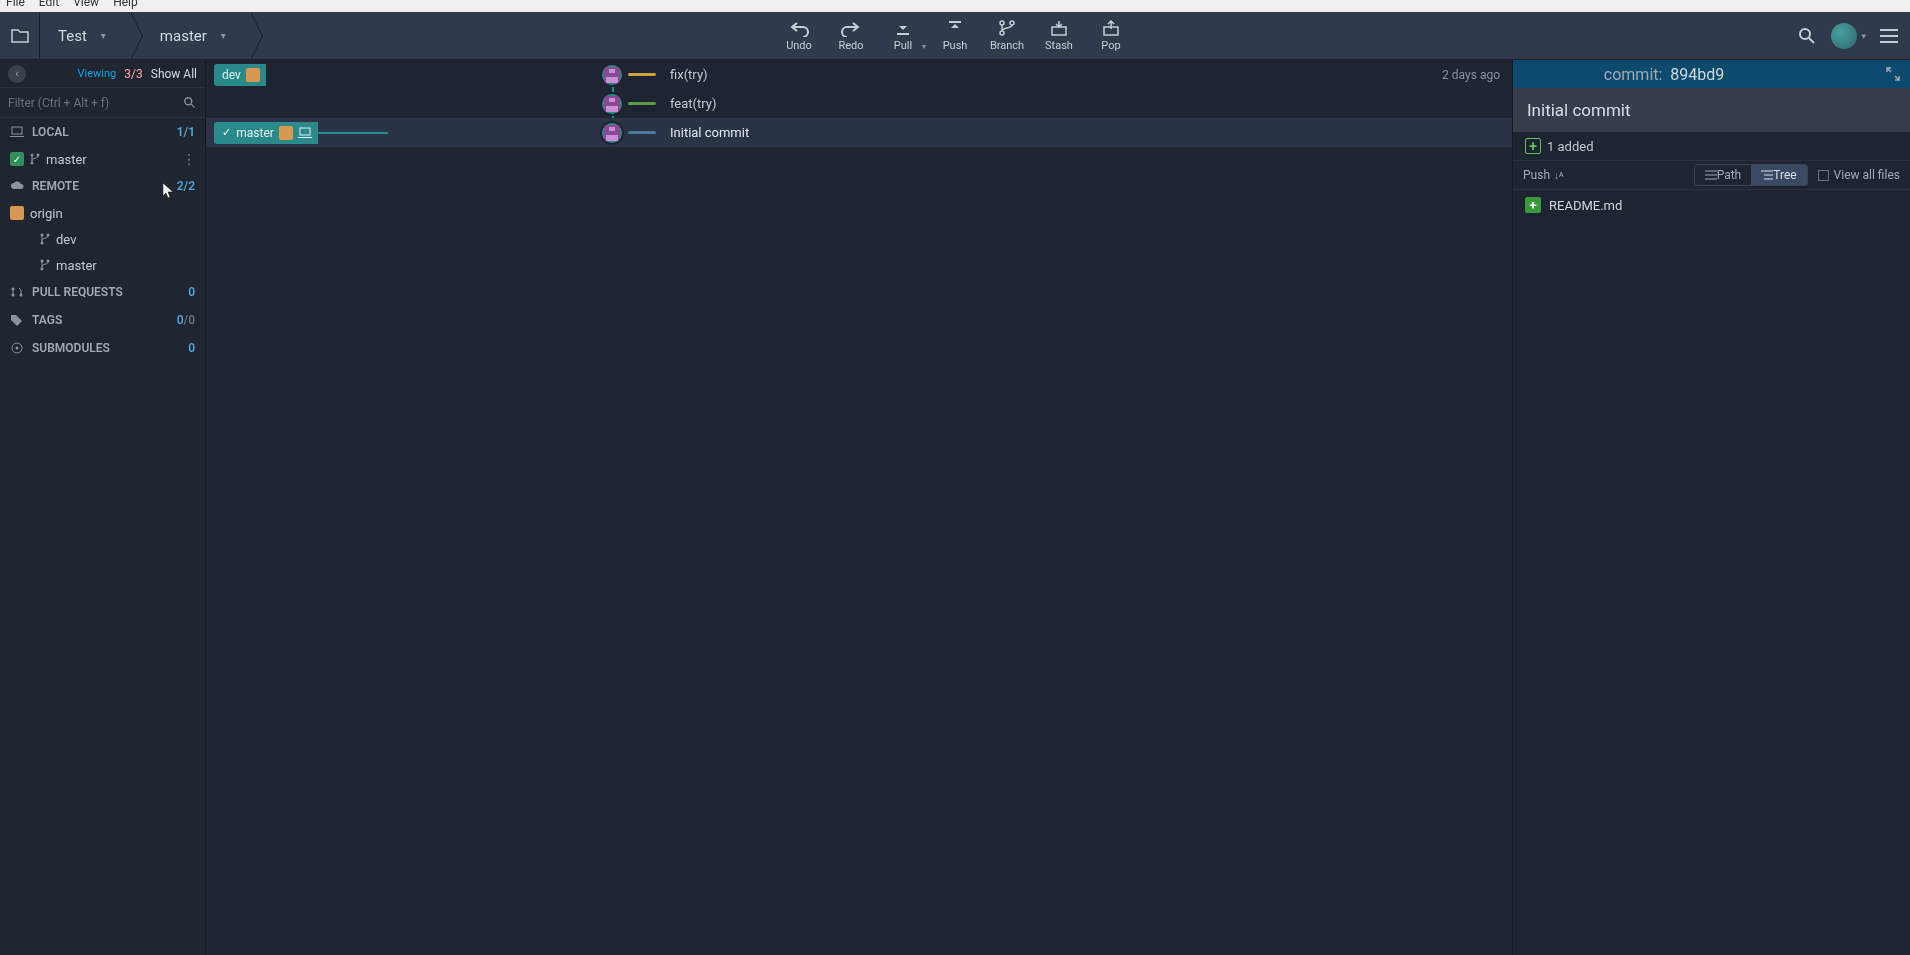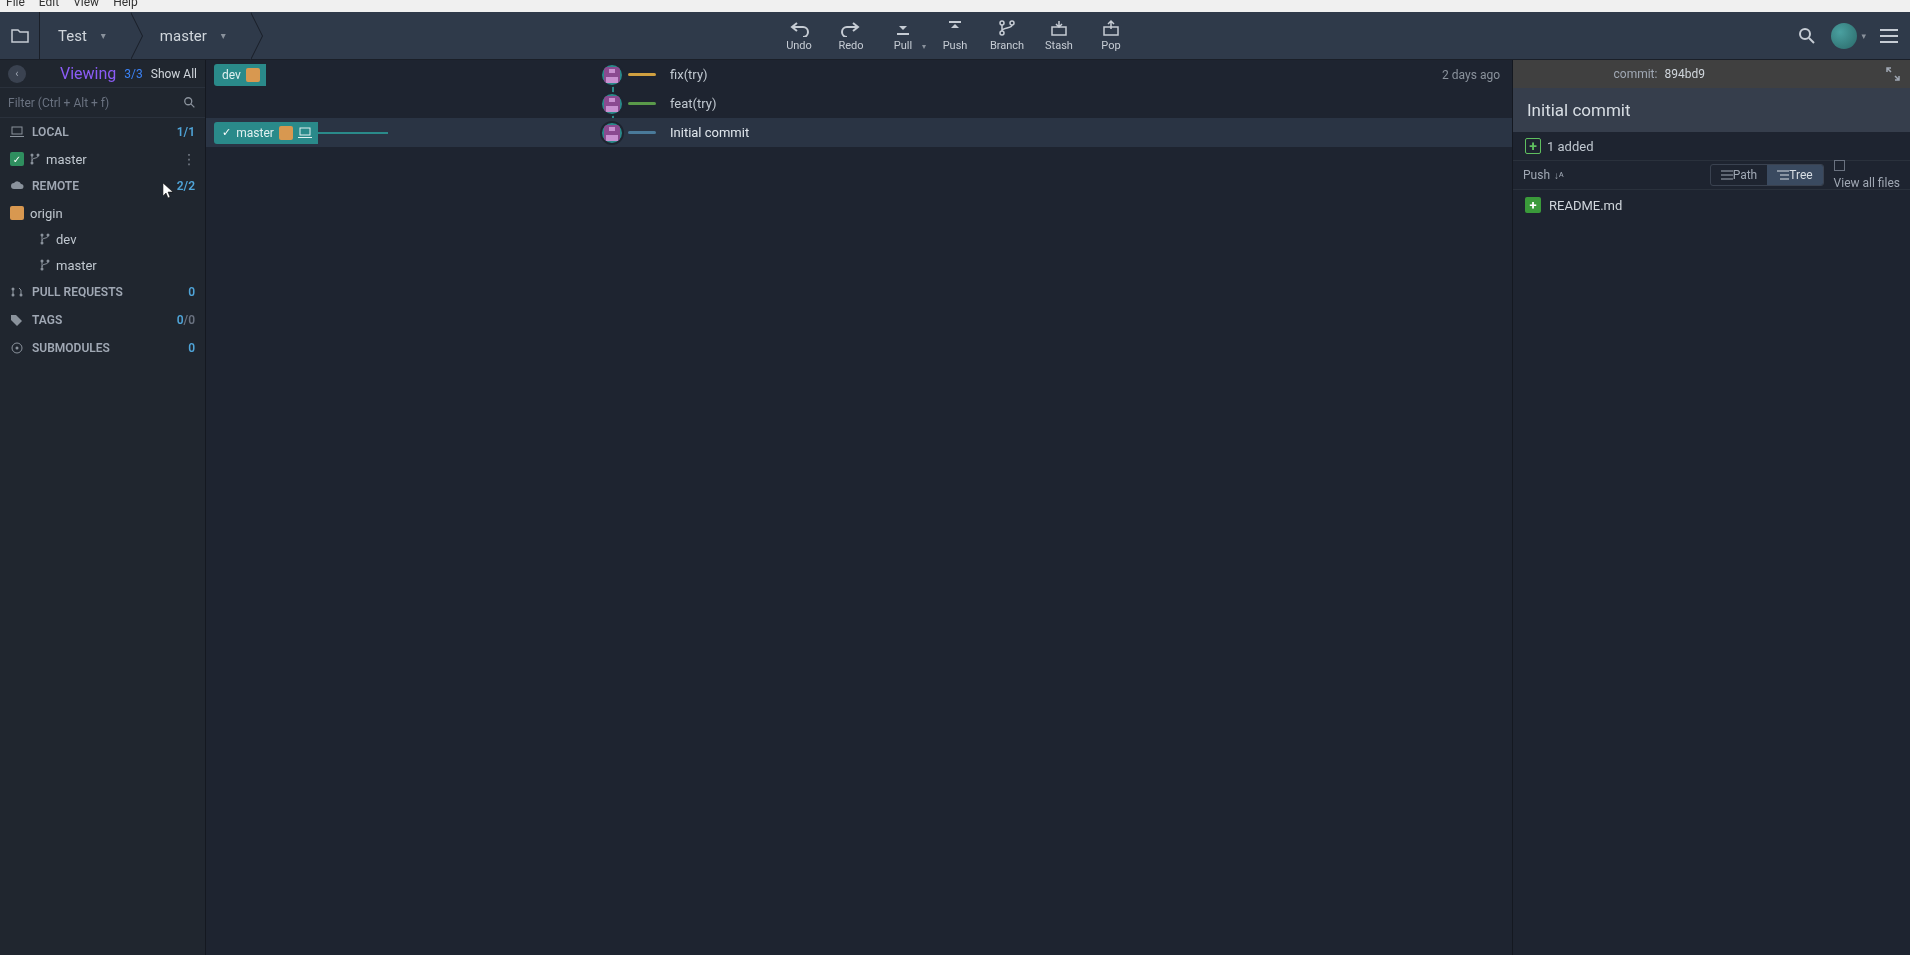--- a/index.html
+++ b/index.html
@@ -32,22 +32,22 @@
 .hamburger span { height: 2px; background: #c6ccd4; }
 
 
 .main { display: flex; height: calc(100% - 60px); }
 
 
 .sidebar { width: 206px; background: #20262f; display: flex; flex-direction: column; border-right: 1px solid #141820; }
 .sidebar-top { height: 28px; display: flex; align-items: center; padding: 0 8px; border-bottom: 1px solid #2a313c; }
 .back-circle { width: 18px; height: 18px; border-radius: 50%; background: #3a4250; display: flex; align-items: center; justify-content: center; color: #a0a8b4; font-size: 11px; cursor: pointer; }
 .viewing-wrap { margin-left: auto; display:flex; align-items:center; gap:8px; }
-.viewing-label { color: #8b5cf6; font-size: 16px; }
-.viewing-count { color: #3b82f6; font-size: 12px; }
+.viewing-label { color: #0ea5e9; font-size: 11px; }
+.viewing-count { color: #fca5a5; font-size: 12px; }
 .showall { color: #d0d6dc; font-size: 12px; cursor: pointer; }
 
 .filter-row { height: 30px; display: flex; align-items: center; padding: 0 8px; border-bottom: 1px solid #2a313c; }
 .filter-input { flex: 1; background: transparent; border: none; color: #b0b8c0; font-size: 12px; outline: none; }
 .filter-input::placeholder { color: #6a7280; }
 .filter-row .search-ico { width: 14px; height: 14px; fill: #8a929c; cursor: pointer; }
 
 .section-header { height: 28px; display: flex; align-items: center; padding: 0 10px; color: #a0a8b4; font-size: 12px; font-weight: 600; cursor: pointer; }
 .section-header .sec-ico { width: 14px; height: 12px; fill: #8a929c; margin-right: 8px; }
 .section-header .count { margin-left: auto; color: #4fa4d8; font-size: 12px; }
@@ -83,21 +83,21 @@
 .graph-side.s0 { background: #d0a040; }
 .graph-side.s1 { background: #5a9a4a; }
 .graph-side.s2 { background: #4a7a9a; }
 
 .commit-msg { position: absolute; left: 464px; color: #c0c8d0; font-size: 13px; }
 .commit-row.selected .commit-msg { color: #e0e6ec; }
 .commit-time { position: absolute; right: 12px; color: #8a929c; font-size: 12px; }
 
 
 .right-panel { width: 398px; background: #1e2430; border-left: 1px solid #141820; display: flex; flex-direction: column; }
-.rp-header-bar { height: 28px; background: #404040; display: flex; align-items: center; padding: 0 10px; font-size: 12px; color: #a0a8b4; }
+.rp-header-bar { height: 28px; background: #0c4a6e; display: flex; align-items: center; padding: 0 10px; font-size: 16px; color: #a0a8b4; }
 .rp-header-bar .hash { color: #d0d6dc; margin-left: 4px; }
 .rp-header-bar .expand { margin-left: auto; cursor: pointer; width:14px; height:14px; }
 
 .rp-title { background: #363e4c; padding: 12px 14px; color: #d8dee4; font-size: 17px; }
 
 .rp-author-block { padding: 10px 12px; display: flex; gap: 10px; position: relative; }
 .rp-avatar { width: 38px; height: 38px; background: #8a4a90; position: relative; flex-shrink: 0; }
 .rp-avatar::before { content:''; position:absolute; top:5px; left:12px; width:14px; height:8px; background:#c890d0; }
 .rp-avatar::after { content:''; position:absolute; bottom:0; left:6px; width:26px; height:14px; background:#c890d0; }
 .rp-author-info { flex: 1; }
@@ -108,21 +108,21 @@
 
 .rp-changes { padding: 6px 12px; display: flex; align-items: center; gap: 6px; font-size: 13px; color: #c0c8d0; }
 .add-badge { width: 16px; height: 16px; border: 1.5px solid #5fbf5f; color: #5fbf5f; display:flex; align-items:center; justify-content:center; font-size:14px; font-weight:bold; border-radius:2px; }
 
 .rp-view-bar { height: 30px; display: flex; align-items: center; padding: 0 10px; border-top: 1px solid #2a313c; border-bottom: 1px solid #2a313c; gap: 10px; font-size: 12px; }
 .rp-view-bar .name-col { color: #a0a8b4; cursor: pointer; display:flex; align-items:center; gap:4px; }
 .seg-group { margin-left: auto; display: flex; border: 1px solid #3a4250; border-radius: 3px; overflow: hidden; }
 .seg { padding: 3px 10px; display:flex; align-items:center; gap:0; cursor:pointer; color:#a0a8b4; }
 .seg.active { background: #3a4a60; color: #d8dee4; }
 .seg svg { width:12px; height:10px; fill: currentColor; }
-.viewall-wrap { display:flex; gap:5px; color:#a0a8b4; cursor:pointer;flex-direction:column; }
+.viewall-wrap { display:flex; align-items:center; gap:5px; color:#a0a8b4; cursor:pointer; }
 .viewall-wrap .cb { width:11px; height:11px; border:1px solid #6a7280; }
 
 .file-row { height: 30px; display: flex; align-items: center; padding: 0 12px; gap: 8px; font-size: 13px; color: #d0d6dc; cursor: pointer; }
 .file-row .add-ico { width: 16px; height: 16px; background: #3a9a3a; color: #fff; display:flex; align-items:center; justify-content:center; font-size:13px; font-weight:bold; border-radius:2px; }
 
 .cursor-arrow { position: absolute; left: 163px; top: 183px; width: 12px; height: 16px; pointer-events: none; z-index: 100; }
 </style>
 </head>
 <body>
 

